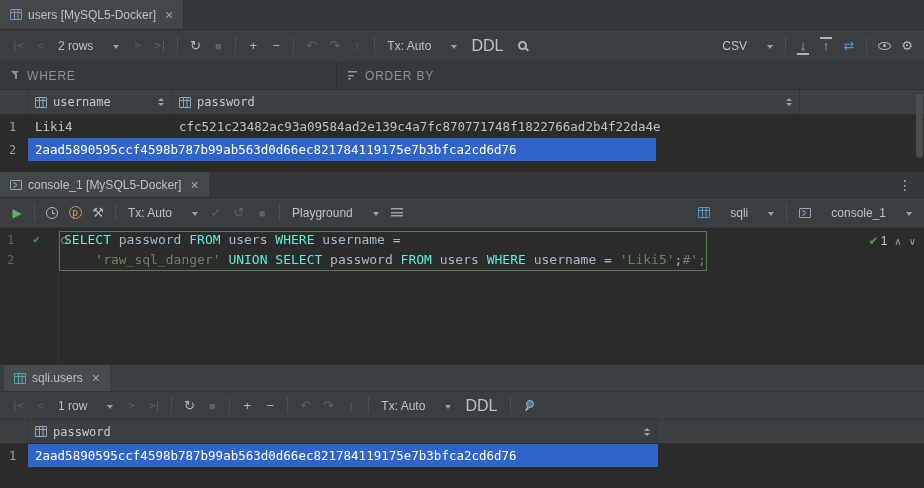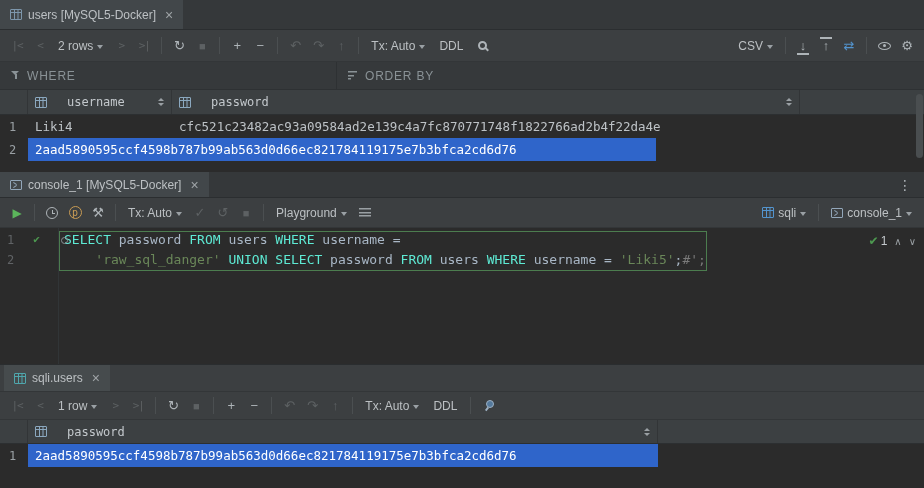--- a/index.html
+++ b/index.html
@@ -14,22 +14,22 @@
   .tab.active{background:#42474a}
   .tlabel{font-size:12px;color:#bcc0c3;white-space:nowrap}
   .xbtn{color:#9fa4a7;font-size:14px;line-height:1;margin-left:3px;cursor:pointer}
   .menu-dots{display:flex;align-items:center;color:#aeb4b8;font-size:14px;padding:0 12px;cursor:pointer}
 
   
   .toolbar{height:32px;background:#3c3f41;border-bottom:1px solid #333638;display:flex;align-items:center;padding:0 6px;gap:1px}
   .toolbar.ctb{height:30px}
   .toolbar.btb{height:28px}
   .tb{display:inline-flex;align-items:center;justify-content:center;height:22px;min-width:22px;padding:0 2px;color:#aeb4b8;font-size:13px;border-radius:3px;cursor:pointer;flex:none}
-  .tb.txt{font-size:12px;color:#bcc0c3;padding:0 7px}
-  .tb.drop{gap:4px;font-size:12px;color:#bcc0c3;padding:0 6px}
+  .tb.txt{font-size:16px;color:#bcc0c3;padding:0 7px}
+  .tb.drop{gap:20px;font-size:12px;color:#bcc0c3;padding:0 6px}
   .tb.dis{color:#5d6163}
   .tb.nav{font-family:"DejaVu Sans Mono",monospace;font-size:11px;letter-spacing:-1px;padding:0 3px}
   .tb.blue{color:#5394ce}
   .tb.run{color:#5bb55b;font-size:12px}
   .tb.stopg{font-size:11px}
   .chev{width:0;height:0;border-left:3px solid transparent;border-right:3px solid transparent;border-top:4px solid #9aa0a4;margin-top:2px}
   .sep{width:1px;height:17px;background:#4b4f51;margin:0 5px;flex:none}
   .spacer{flex:1}
   .stack{position:relative}
   .dl::after{content:"";position:absolute;left:5px;right:5px;bottom:2px;height:2px;background:#aeb4b8}
@@ -65,21 +65,21 @@
 
   
   .filterbar{height:28px;background:#36393b;border-bottom:1px solid #2e3133;display:flex;color:#8a9296}
   .fseg{display:flex;align-items:center;gap:7px;padding:0 11px;font-size:12px;letter-spacing:.8px;cursor:text}
   .fseg.where{width:337px;border-right:1px solid #2e3133}
 
   
   .ghead{height:25px;background:#3c4042;display:flex;align-items:stretch;border-bottom:1px solid #2c2f31;color:#c3c8cc;font-size:12px}
   .ghead.bhead{height:24px}
   .gh-gut{width:28px;border-right:1px solid #323537;flex:none}
-  .hcell{display:flex;align-items:center;gap:20px;padding:0 7px;border-right:1px solid #323537;flex:none;cursor:pointer}
+  .hcell{display:flex;align-items:center;gap:6px;padding:0 7px;border-right:1px solid #323537;flex:none;cursor:pointer}
   .w-user{width:144px}
   .w-pass{width:628px}
   .w-bpass{width:630px}
   .hfill{flex:1}
   .sortw{margin-left:auto;display:flex;flex-direction:column;gap:2px;cursor:pointer}
   .sortw::before{content:"";border-left:3px solid transparent;border-right:3px solid transparent;border-bottom:3.5px solid #9aa0a4}
   .sortw::after{content:"";border-left:3px solid transparent;border-right:3px solid transparent;border-top:3.5px solid #9aa0a4}
   .grow{height:23px;display:flex;align-items:stretch;font-size:12.5px;color:#bdc2c6;background:#2b2b2b}
   .grow .gut{width:28px;display:flex;align-items:center;padding-left:9px;color:#9aa0a4;flex:none;font-size:12px}
   .gcell{display:flex;align-items:center;padding:0 7px;white-space:nowrap;overflow:hidden;flex:none;cursor:cell}

